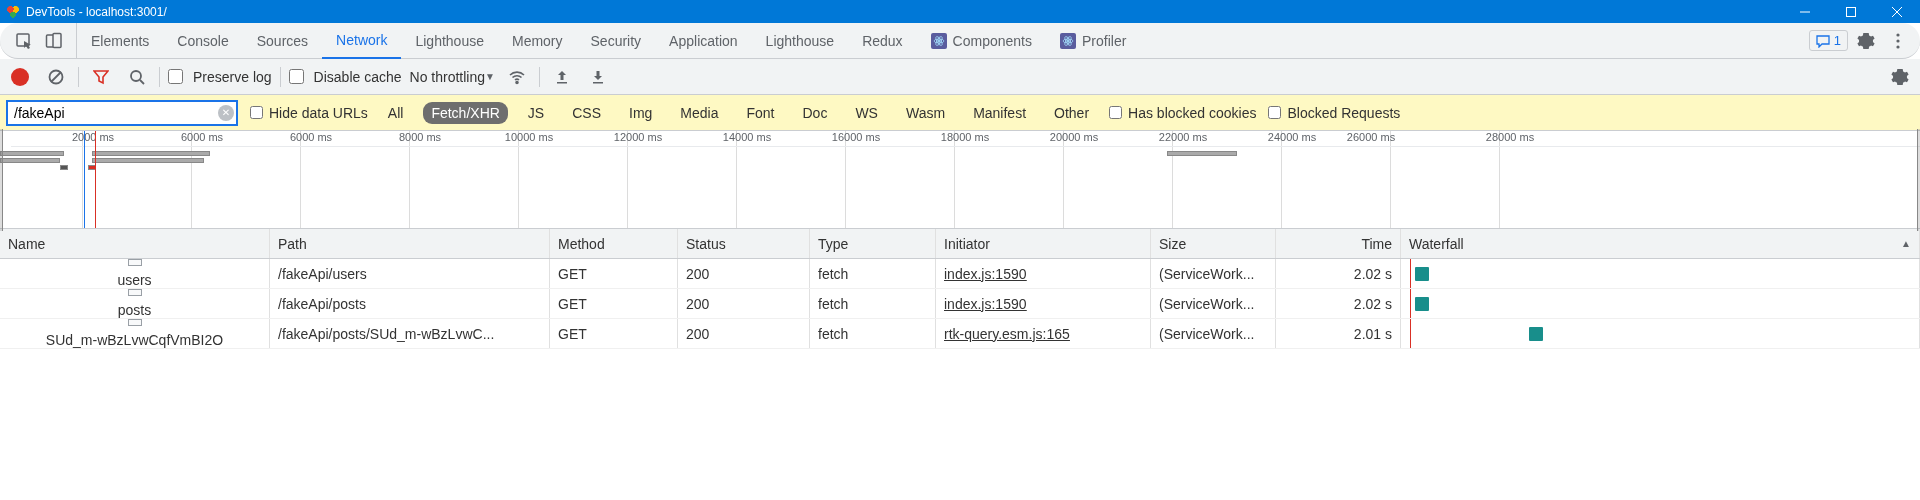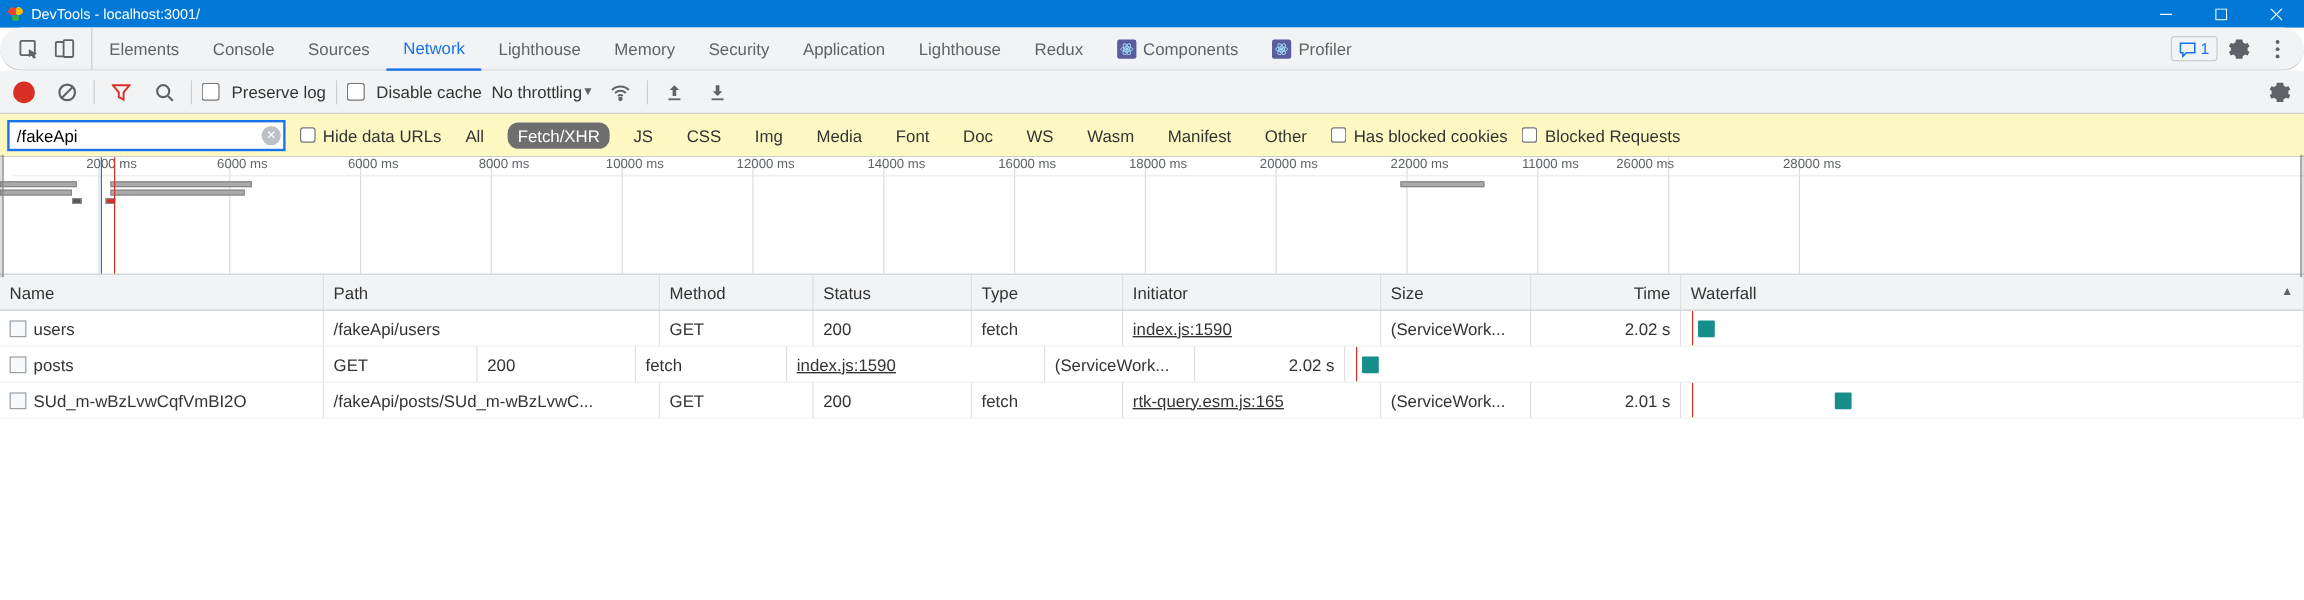--- a/index.html
+++ b/index.html
@@ -56,21 +56,21 @@
 .timeline .marker-red { position: absolute; top:0; bottom:0; border-left: 1px solid #d93025; }
 .timeline .sel-handle { position: absolute; top: -2px; width: 6px; height: 102px; background: rgba(120,120,120,0.25); border-left:1px solid #888; border-right:1px solid #888; }
 
 
 .req-table { display: flex; flex-direction: column; }
 .req-header { display: flex; height: 30px; border-bottom: 1px solid #cacdd1; background: #f1f3f4; }
 .req-header .col, .req-row .col { border-right: 1px solid #e0e0e0; padding: 0 8px; display: flex; align-items: center; font-size: 14px; overflow: hidden; text-overflow: ellipsis; white-space: nowrap; }
 .req-header .col { color: #333; font-weight: 400; position: relative; }
 .req-header .sort-indicator { position: absolute; right: 8px; color: #5f6368; font-size: 10px; }
 .req-row { display: flex; height: 30px; border-bottom: 1px solid #f0f0f0; }
-.req-row .col.name { gap: 6px; }
+.req-row .col.name { gap: 6px; flex-direction: column; }
 .req-row .chk-icon { width: 14px; height: 14px; border: 1px solid #9aa0a6; background: #f8f9fa; display: inline-block; }
 .req-row .initiator { text-decoration: underline; color: #333; }
 .req-row .wf { position: relative; }
 .req-row .wf-bar { position: absolute; height: 14px; background: #188e8b; top: 50%; transform: translateY(-50%); border-radius: 1px; }
 .req-row .wf-redline { position: absolute; top: 0; bottom: 0; border-left: 1px solid #d93025; }
 
 
 .col.name { width: 270px; }
 .col.path { width: 280px; }
 .col.method { width: 128px; }
@@ -318,21 +318,21 @@
     <span class="tick" style="left:191px">6000 ms</span>
     <span class="tick" style="left:300px">6000 ms</span>
     <span class="tick" style="left:409px">8000 ms</span>
     <span class="tick" style="left:518px">10000 ms</span>
     <span class="tick" style="left:627px">12000 ms</span>
     <span class="tick" style="left:736px">14000 ms</span>
     <span class="tick" style="left:845px">16000 ms</span>
     <span class="tick" style="left:954px">18000 ms</span>
     <span class="tick" style="left:1063px">20000 ms</span>
     <span class="tick" style="left:1172px">22000 ms</span>
-    <span class="tick" style="left:1281px">11000 ms</span>
+    <span class="tick" style="left:1281px">24000 ms</span>
     <span class="tick" style="left:1360px">26000 ms</span>
     <span class="tick" style="left:1499px">28000 ms</span>
   </div>
   <div class="bars">
     <div class="bar" style="left:0px; width:64px; top:0px"></div>
     <div class="bar" style="left:0px; width:60px; top:7px"></div>
     <div class="bar" style="left:92px; width:118px; top:0px"></div>
     <div class="bar" style="left:92px; width:112px; top:7px"></div>
     <div class="bar" style="left:60px; width:8px; top:14px; background:#555"></div>
     <div class="bar" style="left:88px; width:8px; top:14px; background:#d93025"></div>
@@ -378,20 +378,21 @@
       <span class="wf-redline" style="left:9px"></span>
       <span class="wf-bar" style="left:14px; width:14px"></span>
     </div>
   </div>
 
   <div class="req-row">
     <div class="col name">
         <span class="chk-icon"></span>
         <span>posts</span>
       </div>
+    <div class="col path">/fakeApi/posts</div>
     <div class="col method">GET</div>
     <div class="col status">200</div>
     <div class="col type">fetch</div>
     <div class="col initiator">
         <span class="initiator">index.js:1590</span>
       </div>
     <div class="col size">(ServiceWork...</div>
     <div class="col time">2.02 s</div>
     <div class="col waterfall wf">
       <span class="wf-redline" style="left:9px"></span>

